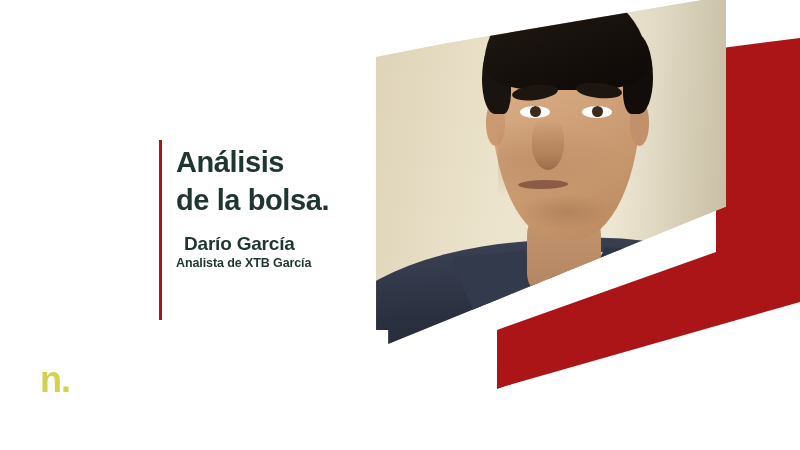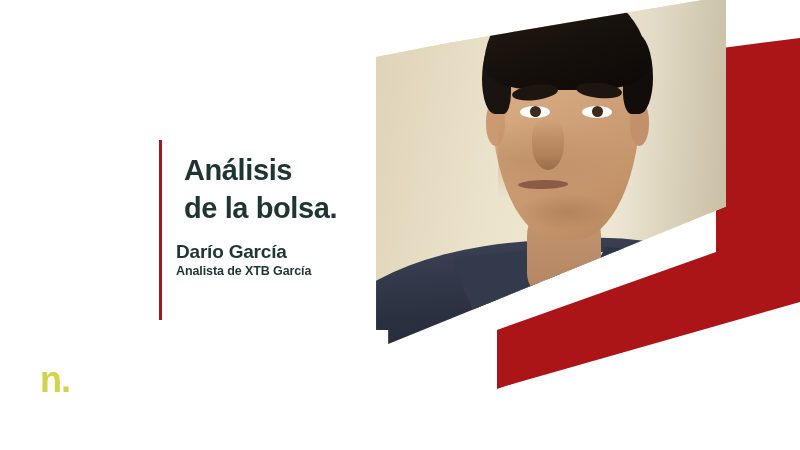--- a/index.html
+++ b/index.html
@@ -255,29 +255,29 @@
     left: 176px;
     top: 144px;
     width: 260px;
   }
   .headline {
     color: #1f3531;
     font-size: 29px;
     font-weight: 700;
     line-height: 1.30;
     letter-spacing: -0.4px;
-    margin: 8px;
+    margin: 0;
     white-space: pre-line;
   }
   .byline {
     color: #1f3531;
     font-size: 19px;
     font-weight: 700;
     letter-spacing: -0.2px;
-    margin: 14px 0 0 0;
+    margin: 14px 0 0 8px;
   }
   .role {
     color: #1f3531;
     font-size: 12.5px;
     font-weight: 700;
     letter-spacing: -0.1px;
     margin: 1px 0 0 0;
   }
 
   

